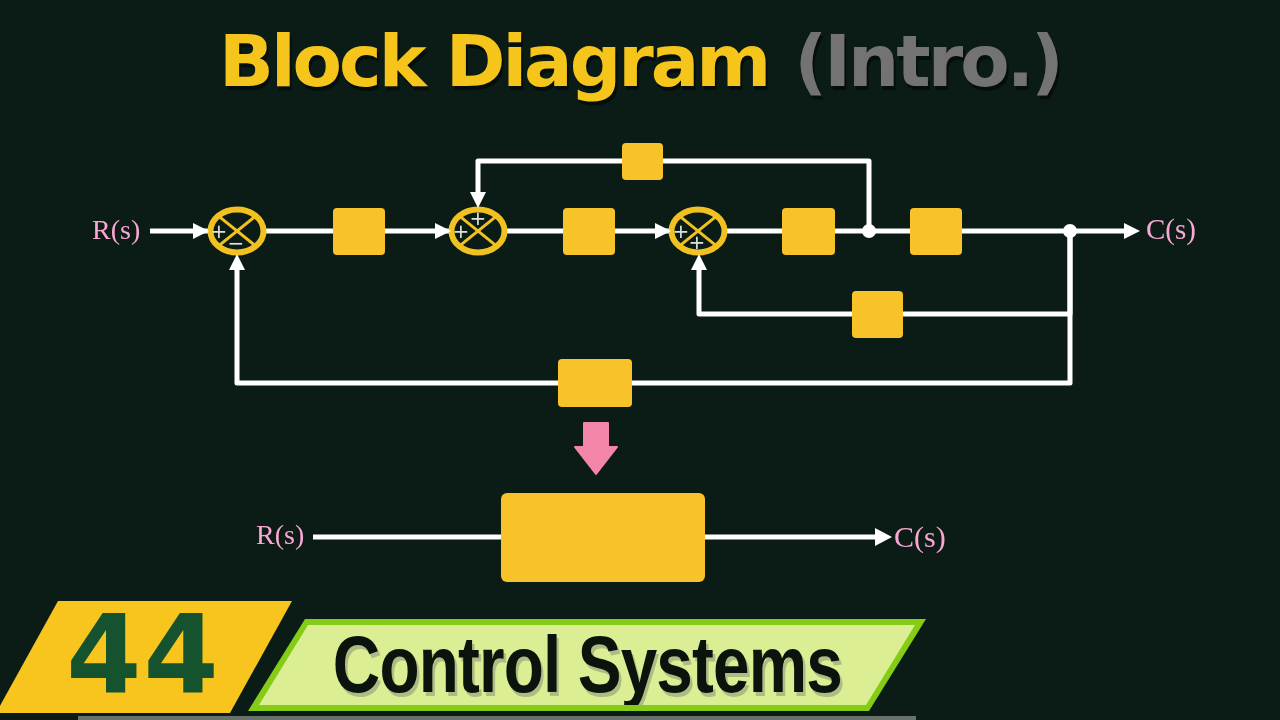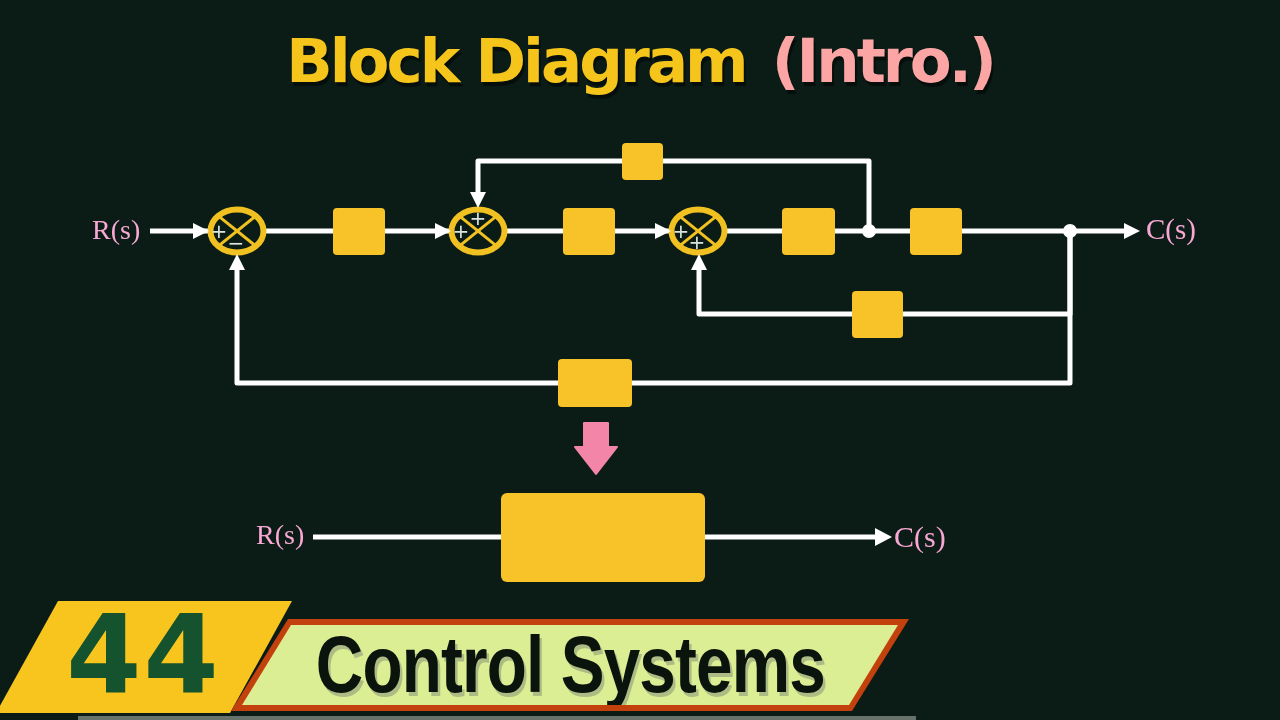--- a/index.html
+++ b/index.html
@@ -8,26 +8,26 @@
     background:#0b1b15;
     font-family:"DejaVu Sans",sans-serif;
   }
   
   .title-row{
     position:absolute;top:2px;left:0;width:1280px;
     display:flex;justify-content:center;align-items:flex-start;gap:26px;
     white-space:nowrap;
   }
   .title-main,.title-intro{
-    font-size:61px;font-weight:bold;letter-spacing:-3px;
+    font-size:72px;font-weight:bold;letter-spacing:-3px;
     text-shadow:2px 4px 0 rgba(0,0,0,0.45);
     line-height:118px;
   }
   .title-main{color:#f6c51b;}
-  .title-intro{color:#fca5a5;}
+  .title-intro{color:#737373;}
   
   .siglabel{
     position:absolute;color:#f9a8d4;
     font-family:"Liberation Serif","DejaVu Serif",serif;
     white-space:nowrap;
   }
   .rs-top{left:92px;top:214px;font-size:28px;}
   .cs-top{left:1146px;top:213px;font-size:29px;}
   .rs-bottom{left:256px;top:519px;font-size:28px;}
   .cs-bottom{left:894px;top:520px;font-size:30px;}
@@ -46,22 +46,22 @@
     position:absolute;left:-8px;top:601px;width:303px;height:112px;
     background:#f8c51f;
     clip-path:polygon(66px 0,300px 0,238px 112px,4px 112px);
     display:flex;align-items:center;justify-content:center;
   }
   .badge44 span{
     font-size:108px;font-weight:bold;color:#14532d;letter-spacing:2px;
     line-height:1;transform:translateY(-2px);
   }
   .banner{
-    position:absolute;left:231px;top:619px;width:678px;height:92px;
-    background:#c2410c;
+    position:absolute;left:248px;top:619px;width:678px;height:92px;
+    background:#84cc16;
     clip-path:polygon(57px 0,678px 0,621px 92px,0 92px);
   }
   .banner-fill{
     position:absolute;left:0;top:0;width:678px;height:92px;
     background:#dcee93;
     clip-path:polygon(60px 6px,667px 6px,618px 86px,11px 86px);
     display:flex;align-items:center;justify-content:center;
   }
   .banner-fill span{
     font-family:"Liberation Sans","DejaVu Sans",sans-serif;

